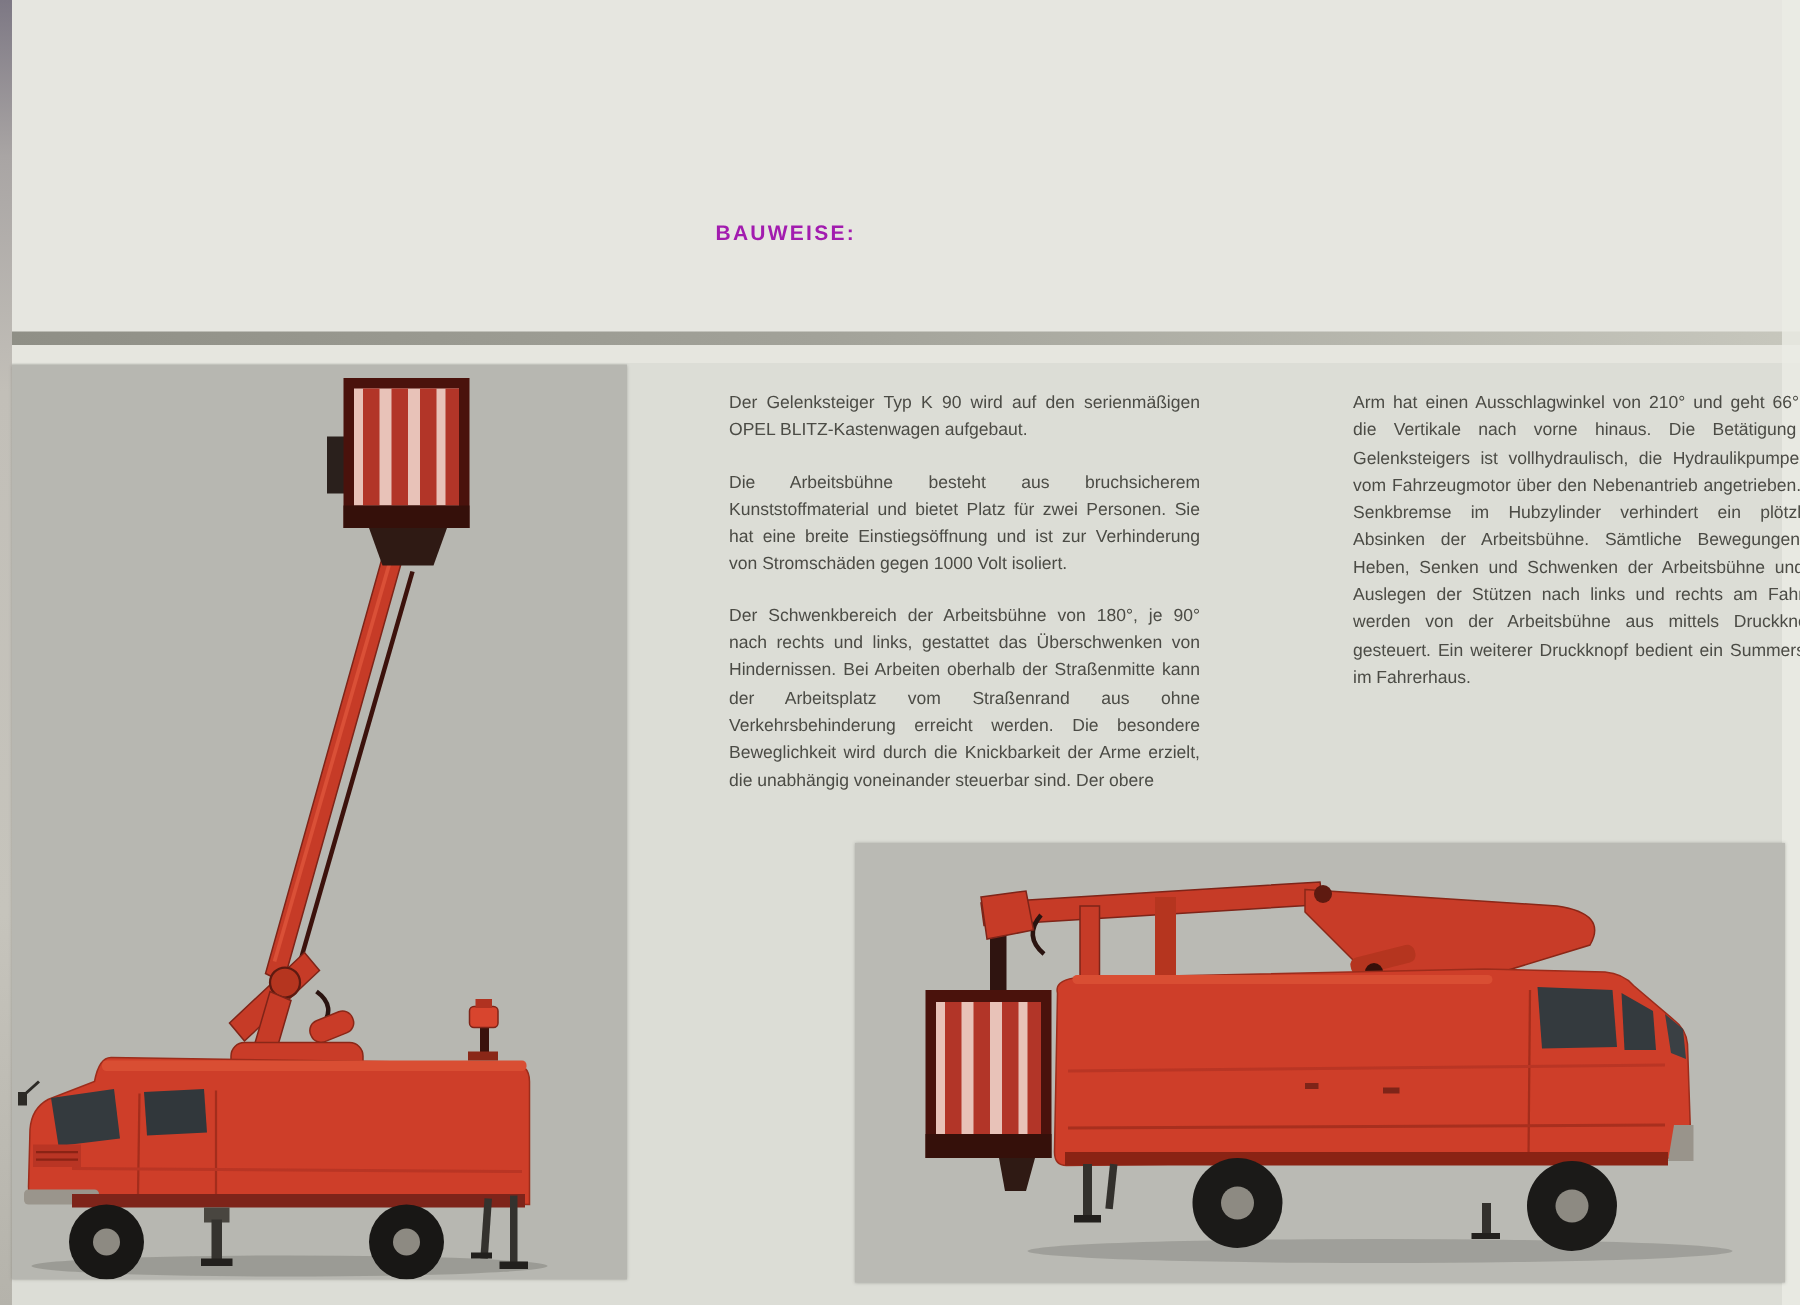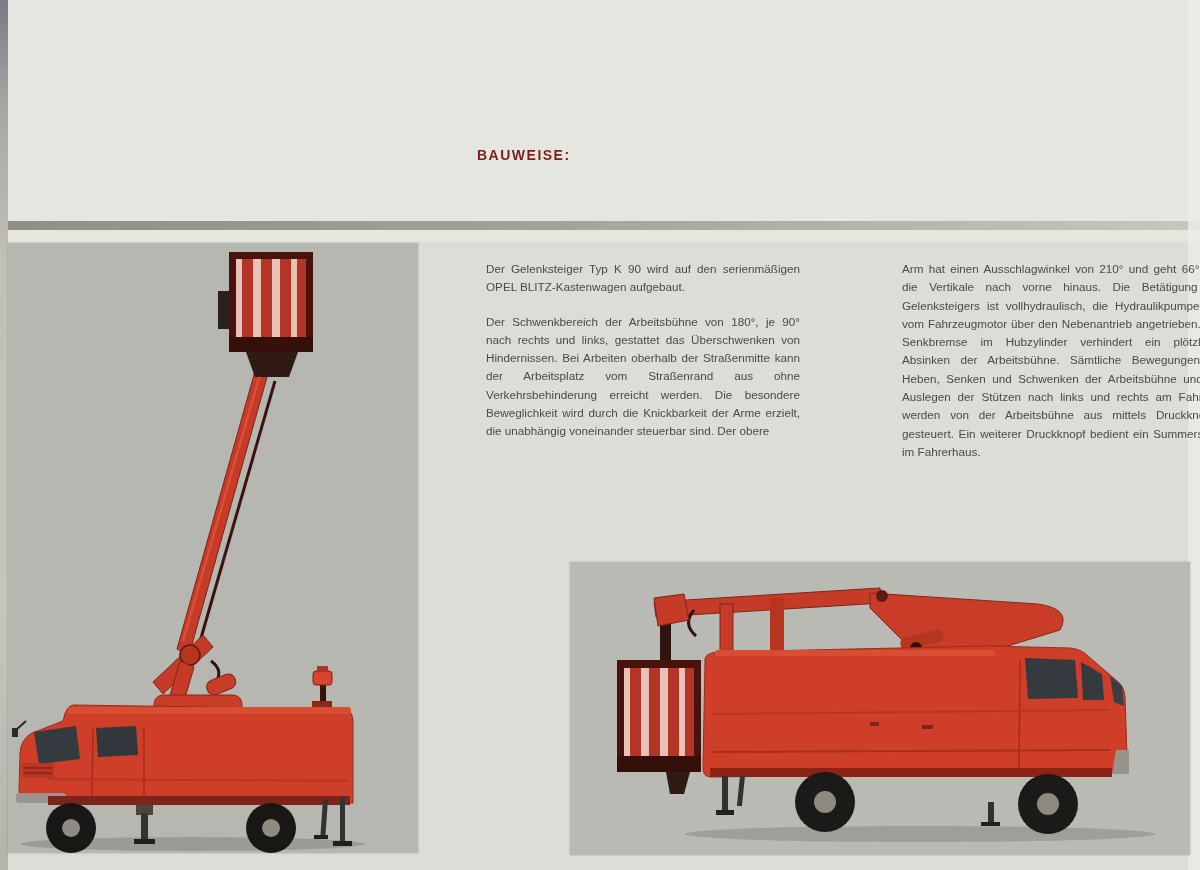--- a/index.html
+++ b/index.html
@@ -11,21 +11,21 @@
   .paper-top{position:absolute;left:0;top:0;width:1200px;height:222px;background:#e6e6e0;}
   .paper-main{position:absolute;left:0;top:232px;width:1200px;height:638px;background:#dcdds6;background:#dcddd6;}
   .scan-edge-left{position:absolute;left:0;top:0;width:8px;height:870px;
     background:linear-gradient(to bottom,#7d7884,#a9a5a4 12%,#c2bfb8 30%,#c6c4bc 70%,#b5b3ab);}
   .scan-edge-right{position:absolute;right:0;top:0;width:12px;height:870px;background:#ebece5;opacity:.8;}
   .rule-bar{position:absolute;left:8px;top:221px;width:1192px;height:9px;
     background:linear-gradient(to right,#8f8f86,#a2a299 45%,#c7c7bd);}
   .rule-gap{position:absolute;left:8px;top:230px;width:1192px;height:12px;background:#e6e6df;}
   .heading{
     position:absolute;left:477px;top:147px;
-    font-size:14px;font-weight:bold;letter-spacing:1.5px;color:#7f1d1d;
+    font-size:14px;font-weight:bold;letter-spacing:1.5px;color:#a21caf;
   }
   .panel{position:absolute;background:#b7b7b1;box-shadow:0 0 2px rgba(80,80,75,.35);}
   .panel-left{left:8px;top:243px;width:410px;height:610px;}
   .panel-right{left:570px;top:562px;width:620px;height:293px;background:#babab4;}
   .textcol{
     position:absolute;top:244px;
     font-size:11.7px;line-height:18.3px;color:#4b4b45;
     text-align:justify;hyphens:auto;-webkit-hyphens:auto;
   }
   .textcol p{margin:16px;}
@@ -119,20 +119,21 @@
       <rect x="315" y="556" width="5" height="40" fill="#34322e" transform="rotate(4 317 556)"></rect>
       <rect x="332" y="554" width="5" height="46" fill="#34322e"></rect>
       <rect x="306" y="592" width="14" height="4" fill="#22201d"></rect>
       <rect x="325" y="598" width="19" height="5" fill="#22201d"></rect>
     </g>
   </svg>
 </div>
 
 <div class="textcol col-left">
   <p>Der Gelenksteiger Typ K 90 wird auf den serienmäßigen OPEL BLITZ-Kastenwagen aufgebaut.</p>
+  <p>Die Arbeitsbühne besteht aus bruchsicherem Kunststoffmaterial und bietet Platz für zwei Personen. Sie hat eine breite Einstiegsöffnung und ist zur Verhinderung von Stromschäden gegen 1000 Volt isoliert.</p>
   <p>Der Schwenkbereich der Arbeitsbühne von 180°, je 90° nach rechts und links, gestattet das Überschwenken von Hindernissen. Bei Arbeiten oberhalb der Straßenmitte kann der Arbeitsplatz vom Straßenrand aus ohne Verkehrsbehinderung erreicht werden. Die besondere Beweglichkeit wird durch die Knickbarkeit der Arme erzielt, die unabhängig voneinander steuerbar sind. Der obere</p>
 </div>
 
 <div class="textcol col-right">
   <p>Arm hat einen Ausschlagwinkel von 210° und geht 66° über die Vertikale nach vorne hinaus. Die Betätigung des Gelenksteigers ist vollhydraulisch, die Hydraulikpumpe wird vom Fahrzeugmotor über den Nebenantrieb angetrieben. Eine Senkbremse im Hubzylinder verhindert ein plötzliches Absinken der Arbeitsbühne. Sämtliche Bewegungen wie Heben, Senken und Schwenken der Arbeitsbühne und das Auslegen der Stützen nach links und rechts am Fahrzeug werden von der Arbeitsbühne aus mittels Druckknöpfen gesteuert. Ein weiterer Druckknopf bedient ein Summersignal im Fahrerhaus.</p>
 </div>
 
 <div class="panel panel-right">
   <svg width="620" height="293" viewBox="0 0 620 293">
     <ellipse cx="350" cy="272" rx="235" ry="8" fill="rgba(55,53,48,0.20)"></ellipse>

